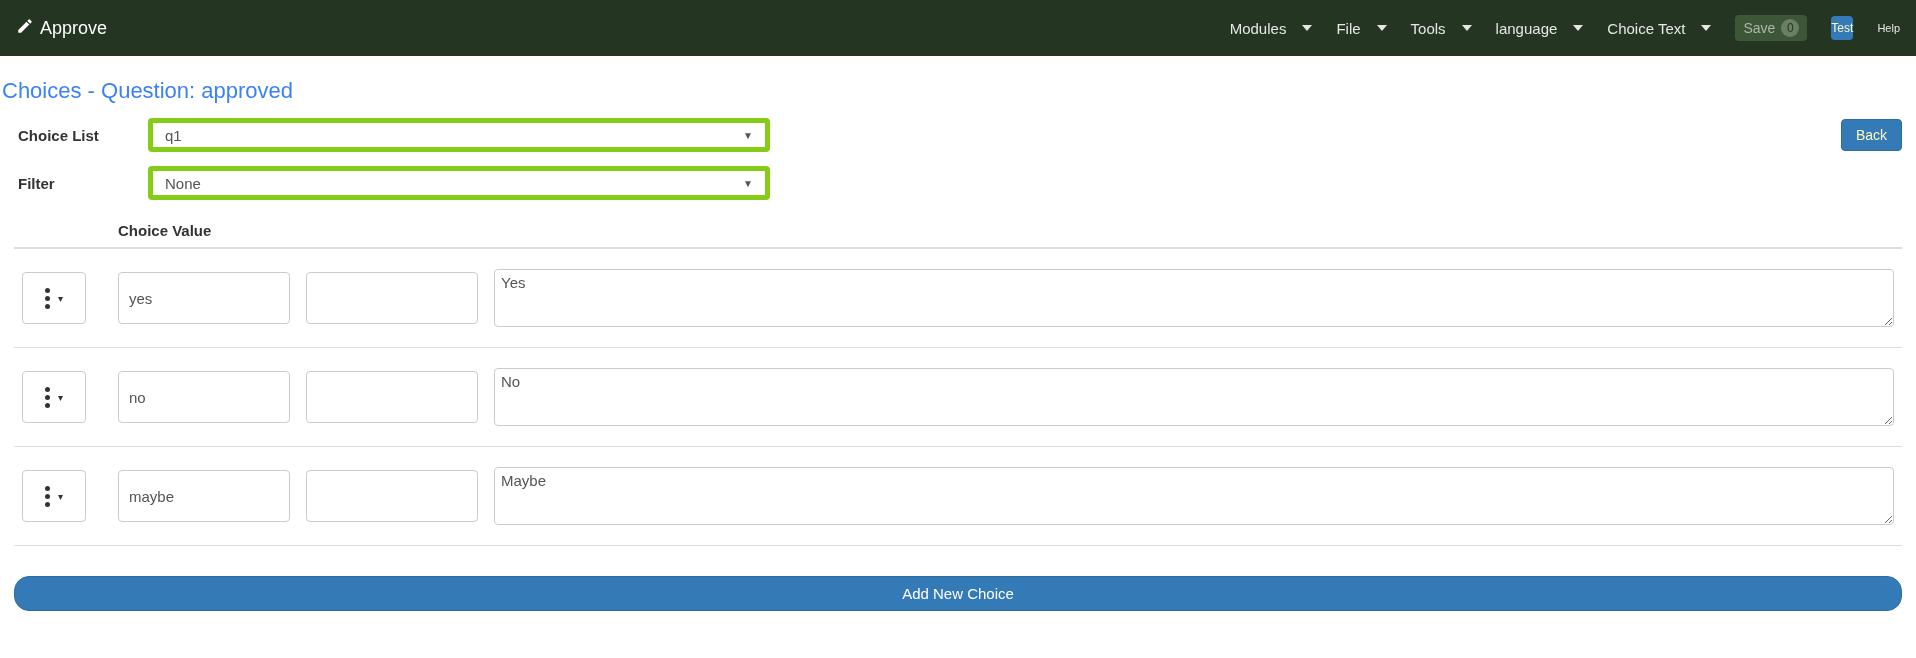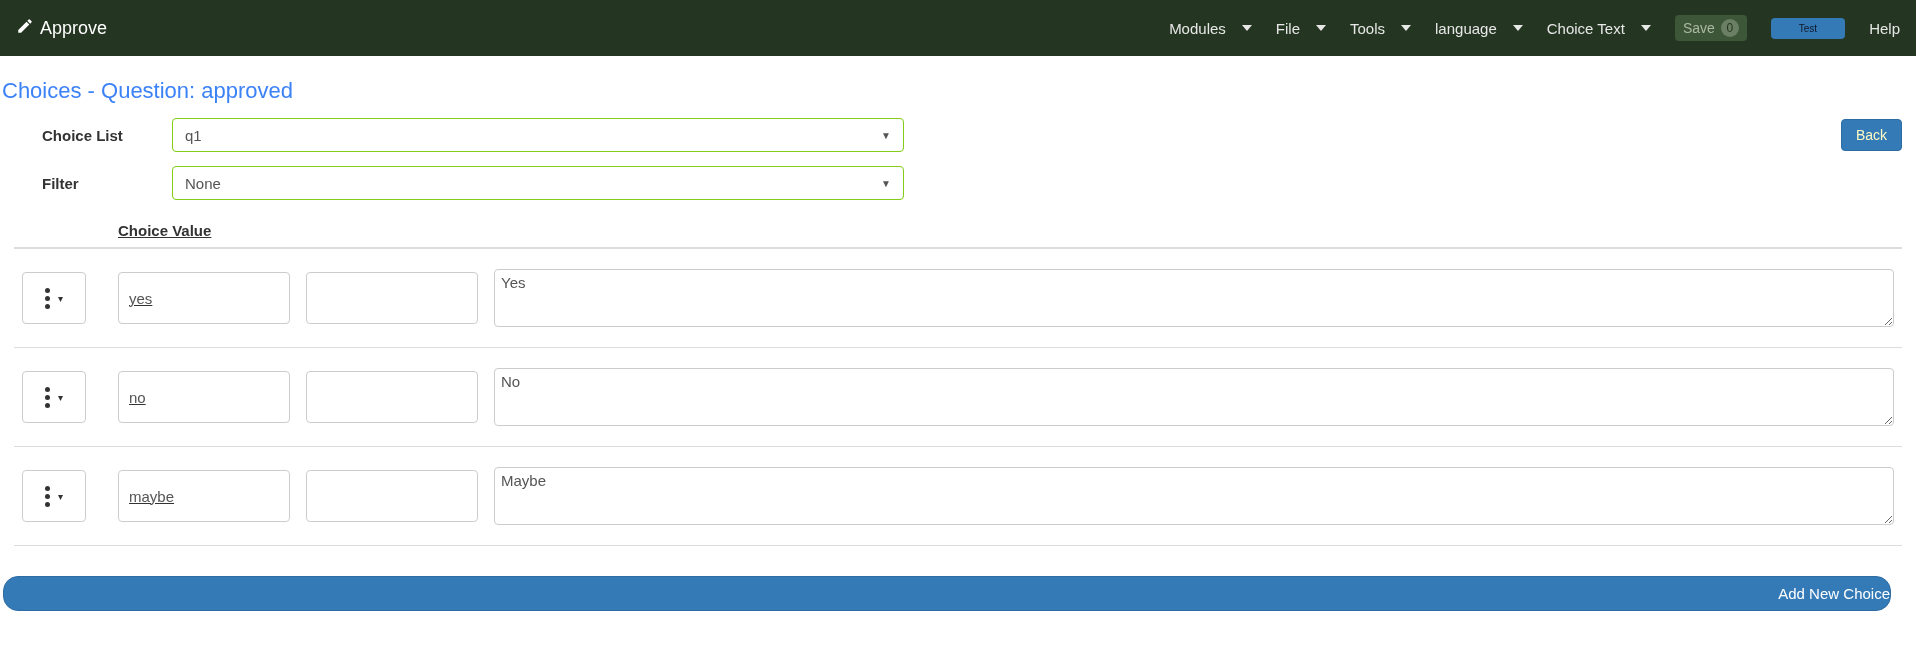--- a/index.html
+++ b/index.html
@@ -56,54 +56,53 @@
     min-width: 18px;
     height: 18px;
     display: inline-flex;
     align-items: center;
     justify-content: center;
     font-size: 12px;
     padding: 0 4px;
   }
   .test-btn {
     background: #337ab7;
-    color: #0f172a;
-    border-radius: 4px;
-    padding: 5px 28px;
-    font-size: 10px;
+    color: #fef9c3;
+    border-radius: 4px;
+    padding: 5px 0;
+    font-size: 12px;
     cursor: pointer;
   }
-  .help-link { color: #e7e7e7; font-size: 15px; cursor: pointer; }
+  .help-link { color: #e7e7e7; font-size: 11px; cursor: pointer; }
 
   
   .page { padding: 10px 0 20px 0; }
   .page-title {
     font-size: 22px;
     color: #3b82f6;
     font-weight: 400;
     margin: 12px 0 14px 2px;
   }
 
   .form-row {
     display: flex;
     align-items: center;
     margin-bottom: 14px;
-    margin-left: 24px;
   }
   .form-label {
     width: 148px;
     padding-left: 18px;
     font-weight: 700;
     font-size: 15px;
     color: #333;
   }
   .form-select {
-    width: 732px;
+    width: 622px;
     height: 34px;
-    border: 1px solid #84cc16;
+    border: 5px solid #84cc16;
     border-radius: 4px;
     background: #fff;
     position: relative;
     text-decoration: underline;
   }
   .form-select .select-text {
     position: absolute;
     left: 12px;
     top: 50%;
     transform: translateY(-50%);
@@ -138,21 +137,21 @@
     width: calc(100% - 28px);
     margin: 10px 14px 0 14px;
   }
   .tbl-header, .tbl-row {
     display: flex;
     align-items: stretch;
     border-bottom: 1px solid #ddd;
   }
   .tbl-header { border-top: none; border-bottom: 2px solid #ddd; }
   .col-drag   { width: 96px;  padding: 6px 8px; }
-  .col-value  { width: 188px; padding: 6px 8px; text-decoration: underline; }
+  .col-value  { width: 188px; padding: 6px 8px; }
   .col-display{ width: 188px; padding: 6px 8px; }
   .col-label  { flex: 1;      padding: 6px 8px; }
   .tbl-header .col-value,
   .tbl-header .col-display,
   .tbl-header .col-label { font-weight: 700; font-size: 15px; color: #333; padding: 8px; }
 
   .tbl-row { padding: 10px 0; }
   .tbl-row .col-drag,
   .tbl-row .col-value,
   .tbl-row .col-display,
@@ -198,24 +197,24 @@
     font-size: 15px;
     color: #555;
     background: #fff;
     resize: both;
     font-family: inherit;
   }
 
   .add-btn {
     display: block;
     width: calc(100% - 28px);
-    margin: 30px 14px 0 3px;
+    margin: 30px 14px 0 14px;
     background: #337ab7;
     color: #fff;
-    text-align: right;
+    text-align: center;
     padding: 8px 0;
     border-radius: 15px;
     border: 1px solid #2e6da4;
     font-size: 15px;
     cursor: pointer;
   }
 
   svg.caret-down-icon { fill: currentColor; }
 </style>
 </head>

